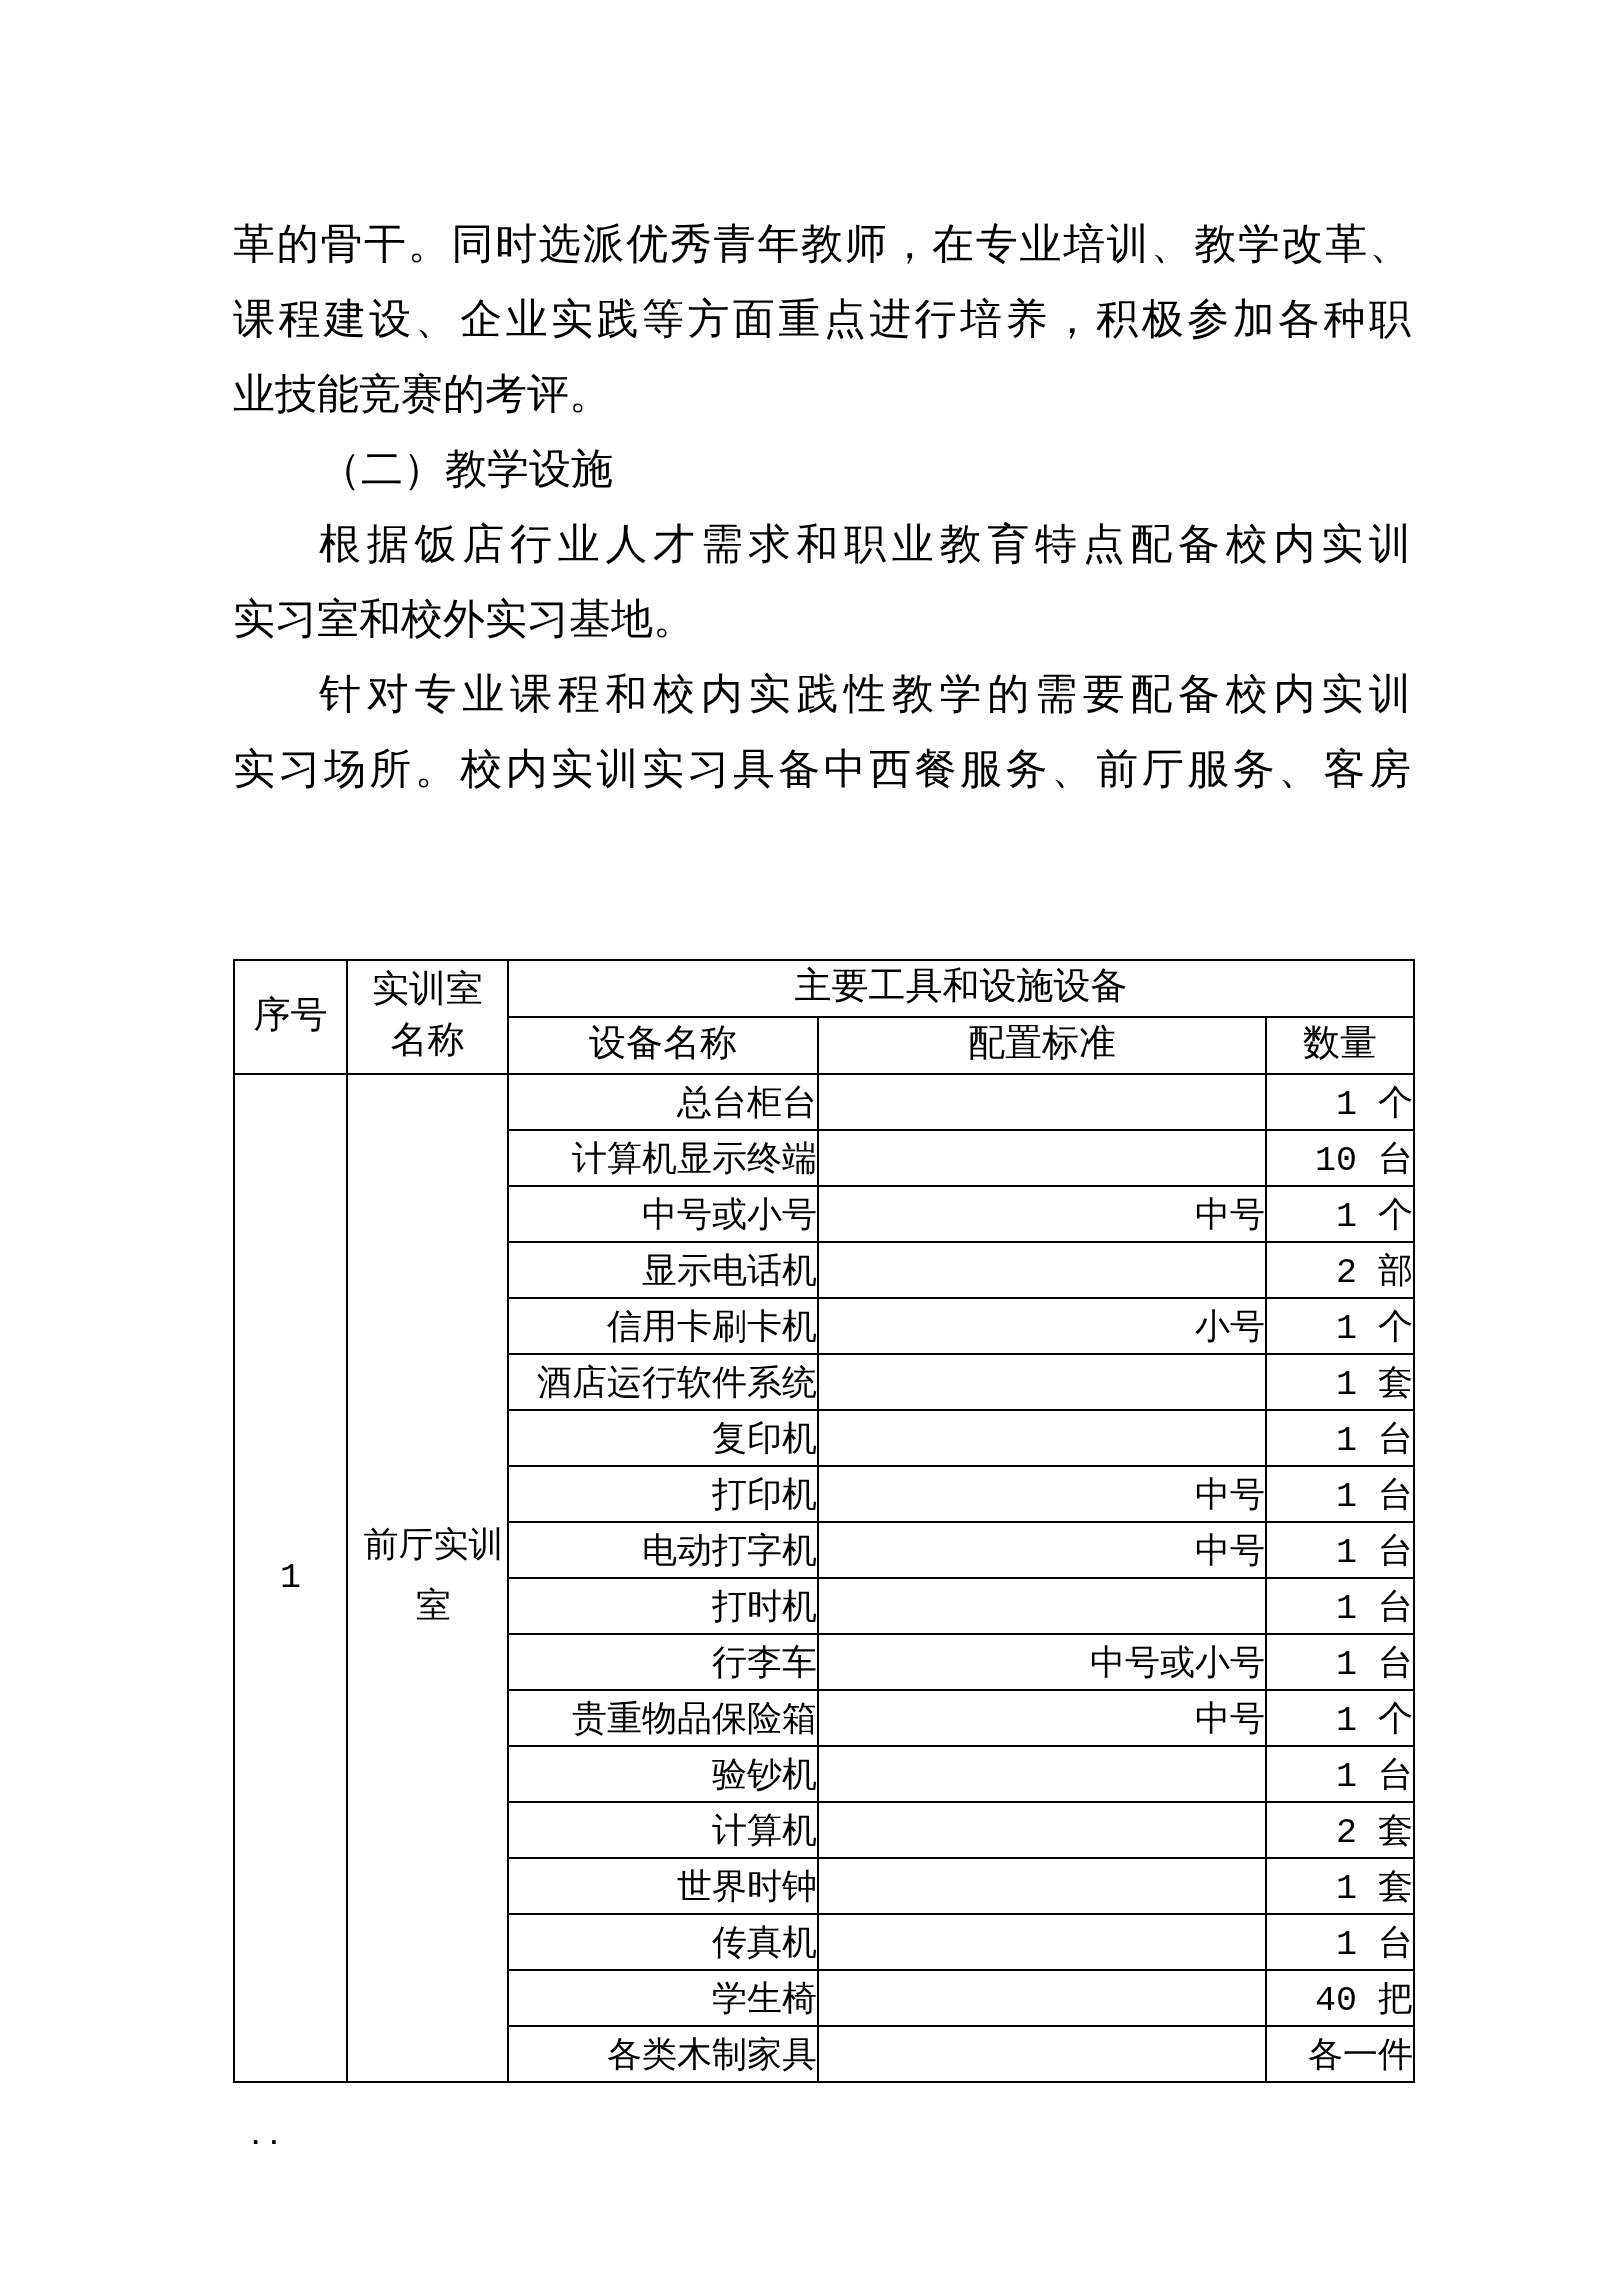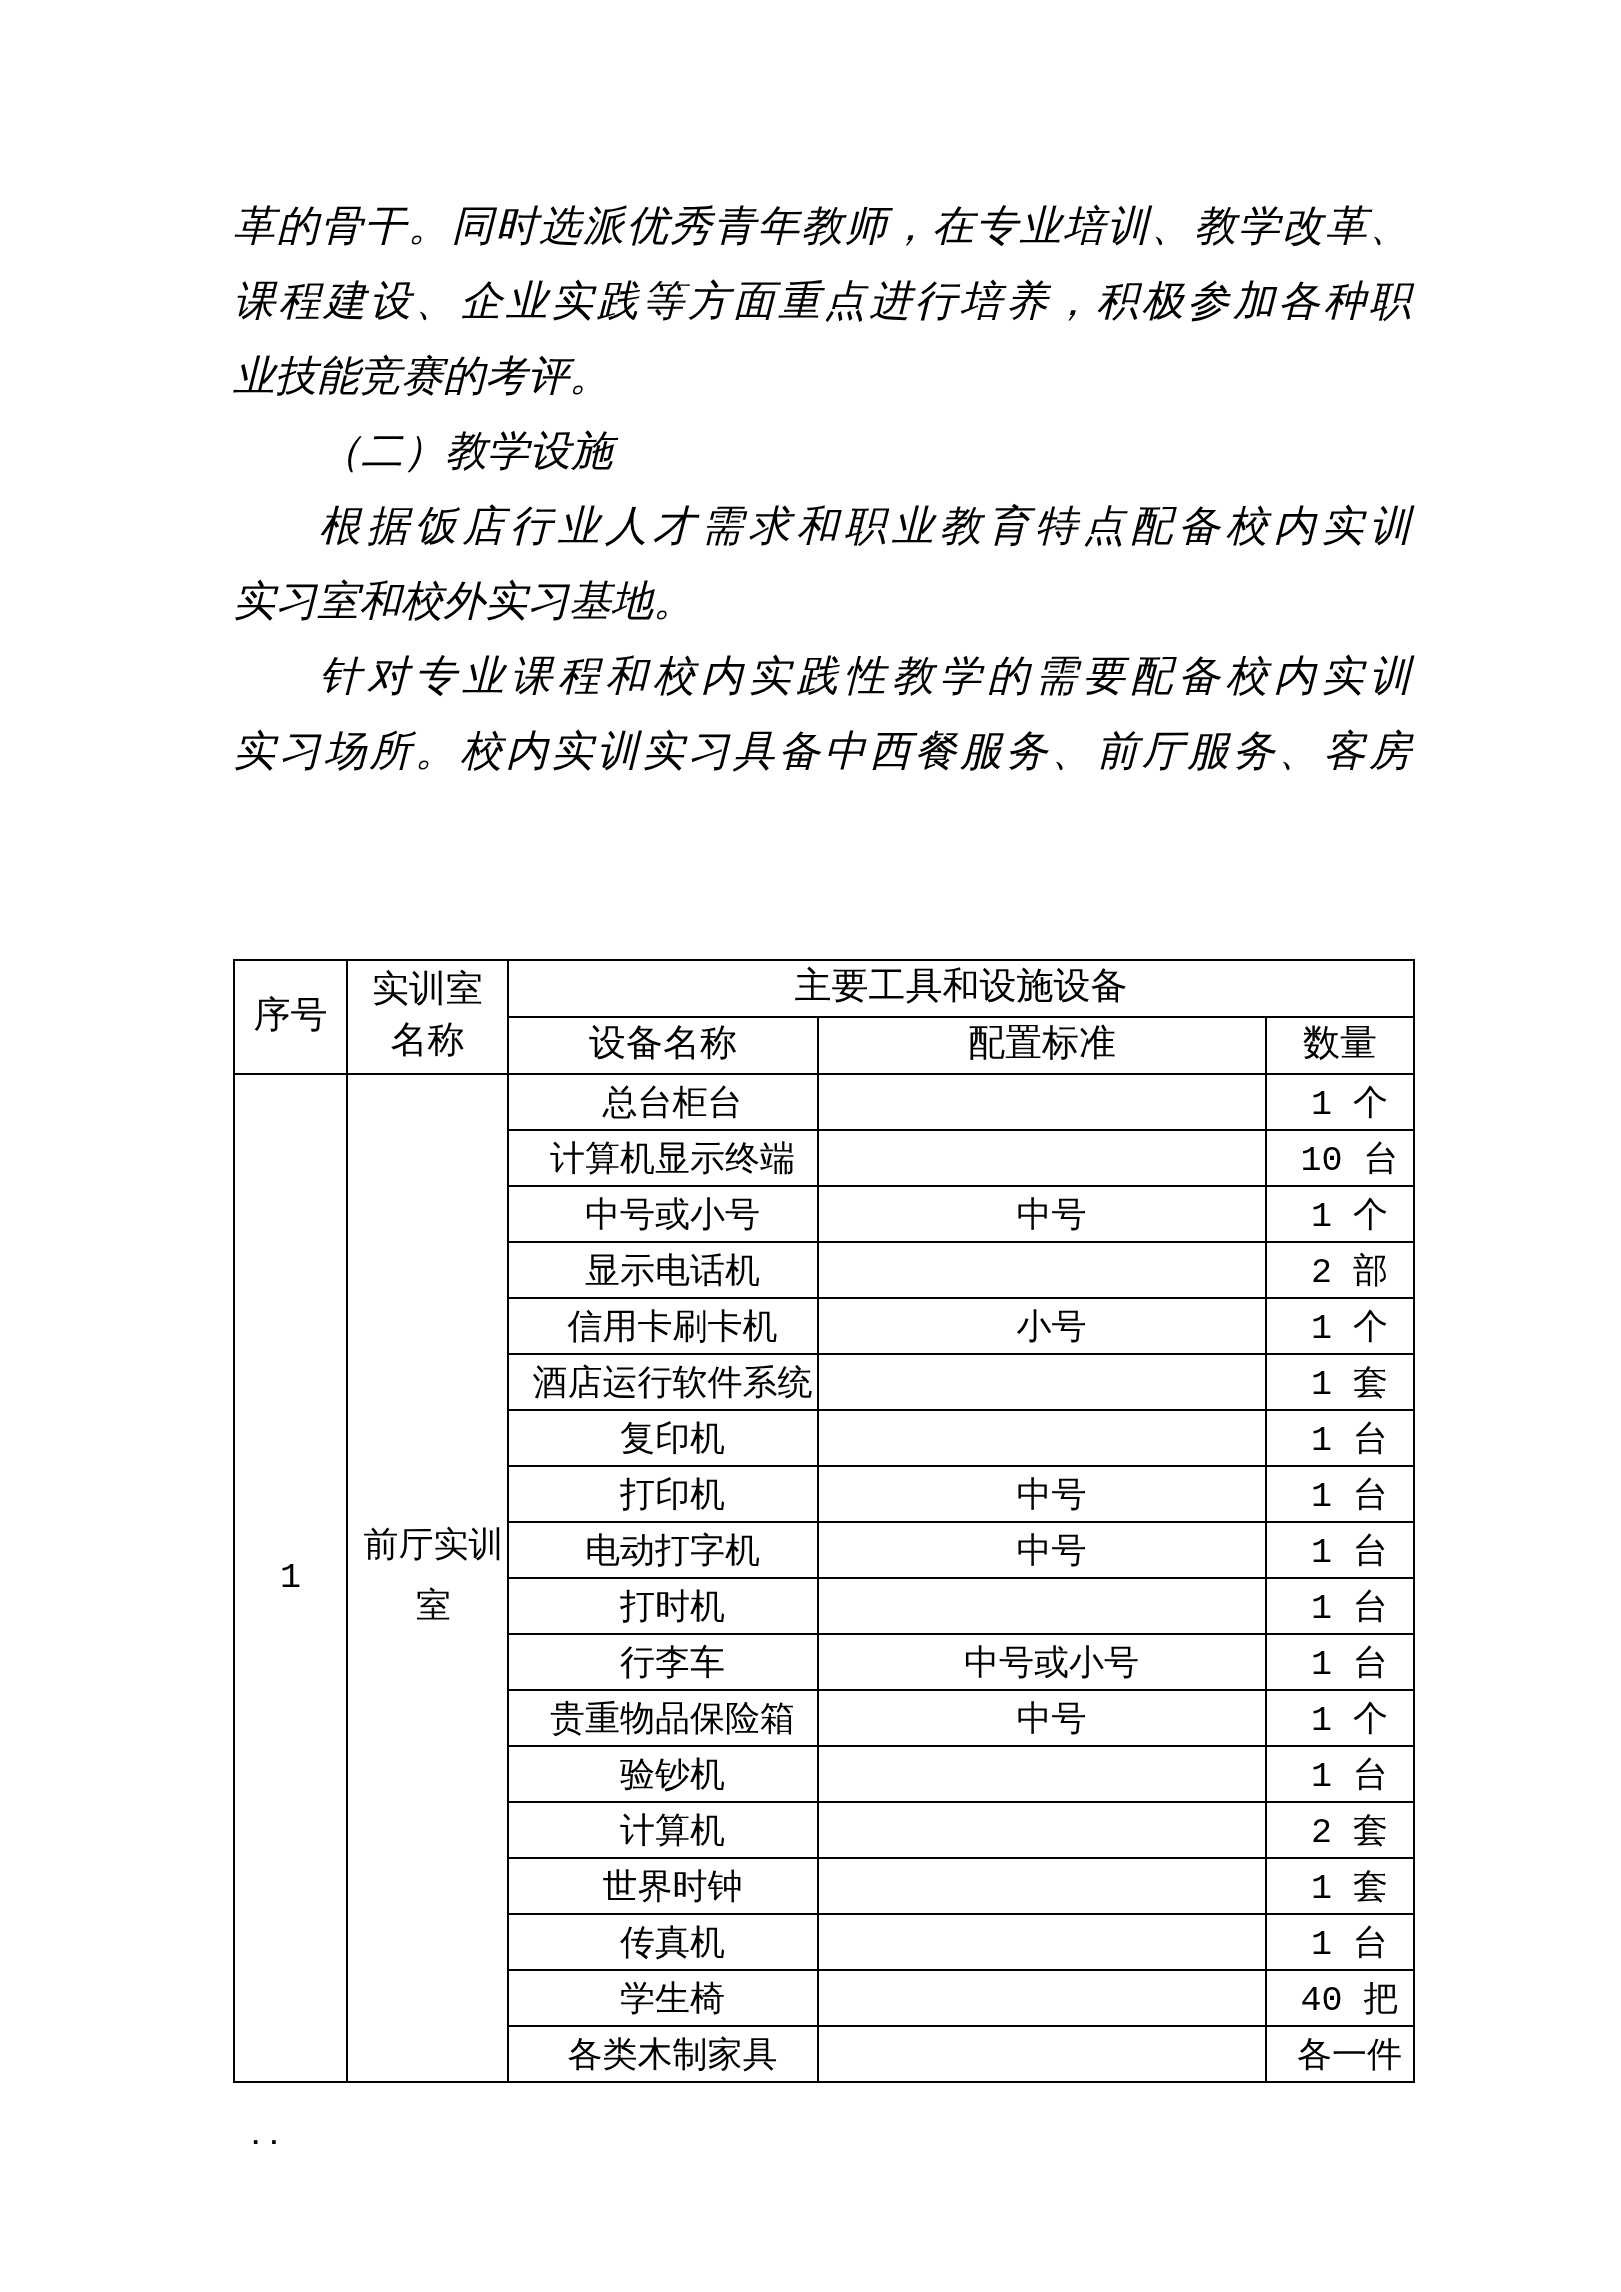--- a/index.html
+++ b/index.html
@@ -10,23 +10,22 @@
     height: 2293px;
     background: #ffffff;
     color: #000000;
     font-family: "Liberation Serif", "DejaVu Serif", serif;
     overflow: hidden;
   }
   
   .textblock {
     position: absolute;
     left: 233px;
-    top: 189px;
+    top: 207px;
     width: 1178px;
-    font-style: italic;
   }
   .line {
     font-size: 42px;
     line-height: 75px;
     height: 75px;
     text-align: left;
     word-break: break-all;
   }
   .just {
     text-align: justify;
@@ -59,21 +58,21 @@
     text-align: center;
     height: 57px;
     line-height: 49px;
   }
   .equip-table thead th.two-line { line-height: 51px; }
   .equip-table tbody td {
     font-size: 35px;
     height: 56px;
   }
   .c-center { text-align: center; }
-  .c-left   { text-align: center; padding-left: 19px; }
+  .c-left   { text-align: right; padding-left: 19px; }
   .room-cell { text-align: center; line-height: 61px; font-size: 35px; padding-left: 12px; }
   
   .footer-mark {
     position: absolute;
     left: 248px;
     top: 2123px;
     font-size: 25.5px;
     font-weight: bold;
     letter-spacing: 2.9px;
     font-family: "Liberation Mono", "DejaVu Sans Mono", monospace;

